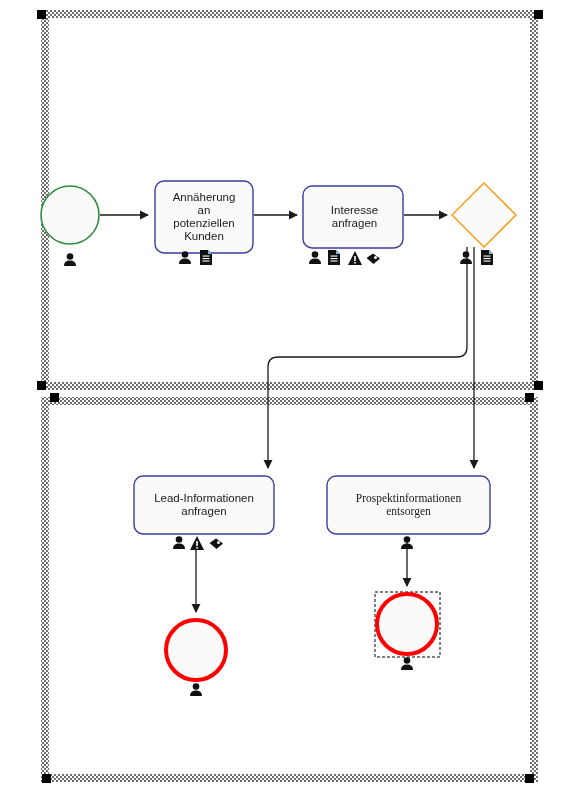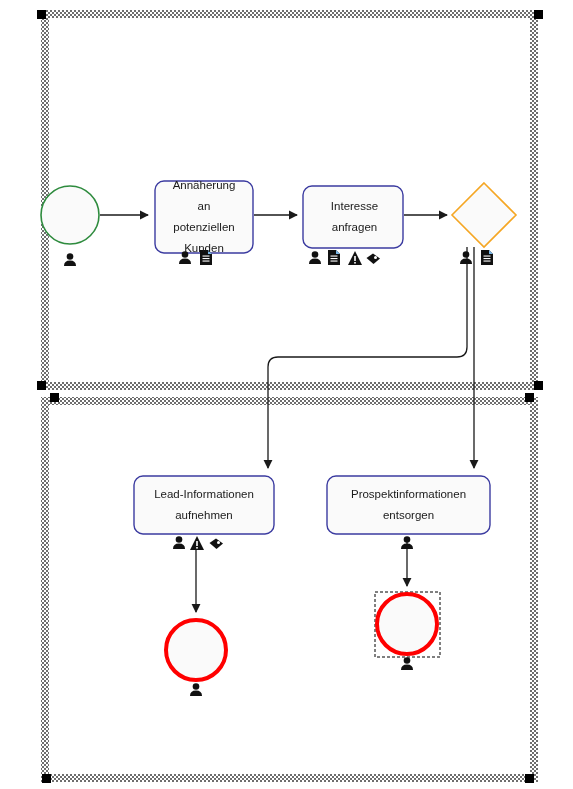--- a/index.html
+++ b/index.html
@@ -22,33 +22,33 @@
     left: 0;
     top: 0;
     width: 573px;
     height: 789px;
   }
   .node-label {
     position: absolute;
     text-align: center;
     font-family: "Liberation Sans", sans-serif;
     font-size: 11.5px;
-    line-height: 21px;
+    line-height: 13px;
     color: #1a1a1a;
     white-space: pre-line;
     pointer-events: none;
   }
   .label-task1 { left: 155px; top: 181px; width: 98px; height: 72px;
                  display: flex; align-items: center; justify-content: center; }
   .label-task2 { left: 303px; top: 186px; width: 103px; height: 62px;
                  display: flex; align-items: center; justify-content: center; }
   .label-task3 { left: 134px; top: 476px; width: 140px; height: 58px;
                  display: flex; align-items: center; justify-content: center; }
   .label-task4 { left: 327px; top: 476px; width: 163px; height: 58px;
-                 display: flex; align-items: center; justify-content: center; }
+                 display: flex; align-items: center; justify-content: center; font-family: Liberation Serif, serif; }
 </style>
 </head>
 <body>
 
 <div id="canvas">
 
   <svg id="diagram-svg" viewBox="0 0 573 789" xmlns="http://www.w3.org/2000/svg">
     <defs>
       <pattern id="hatch" width="4" height="4" patternUnits="userSpaceOnUse">
         <rect width="4" height="4" fill="#ffffff"></rect>
@@ -200,17 +200,17 @@
     </g>
   </svg>
 
   <div class="node-label label-task1">Annäherung
 an
 potenziellen
 Kunden</div>
   <div class="node-label label-task2">Interesse
 anfragen</div>
   <div class="node-label label-task3">Lead-Informationen
-aufnehmen</div>
+anfragen</div>
   <div class="node-label label-task4">Prospektinformationen
 entsorgen</div>
 
 </div>
 
 </body></html>

